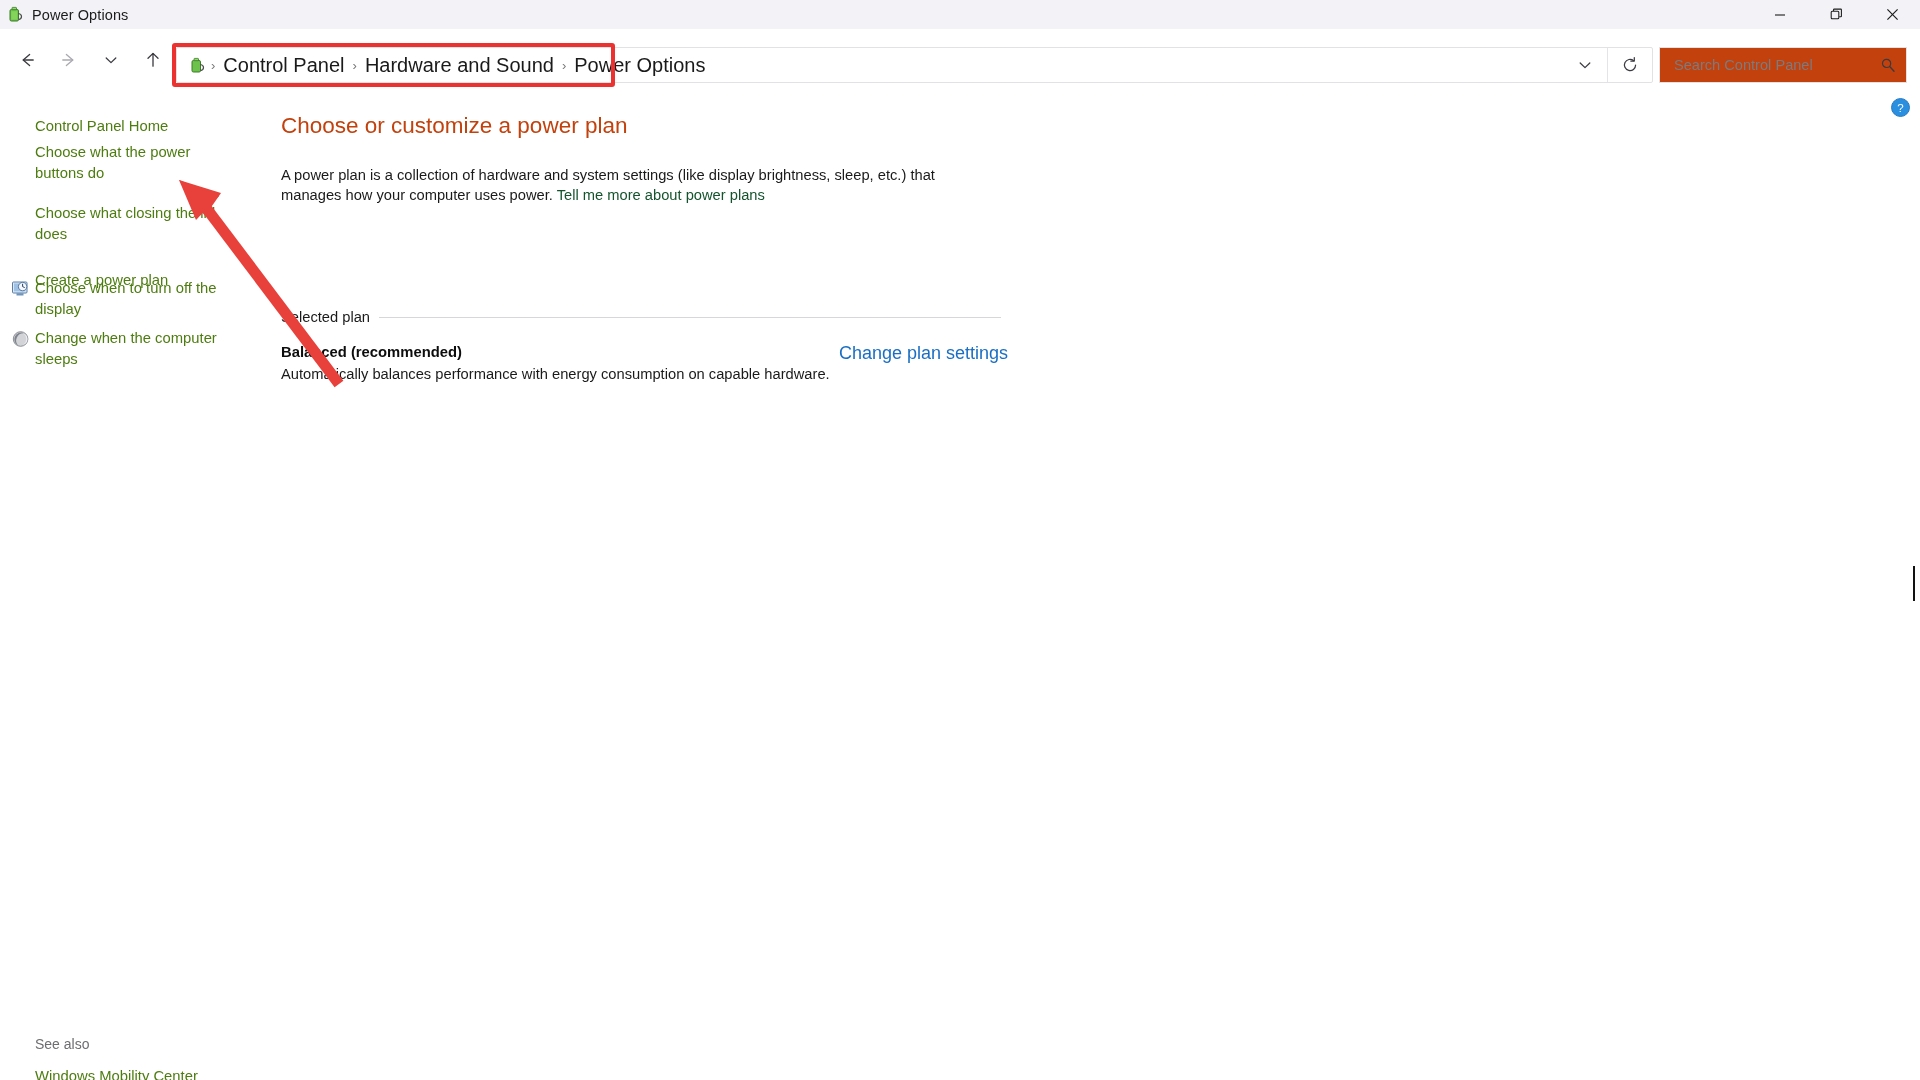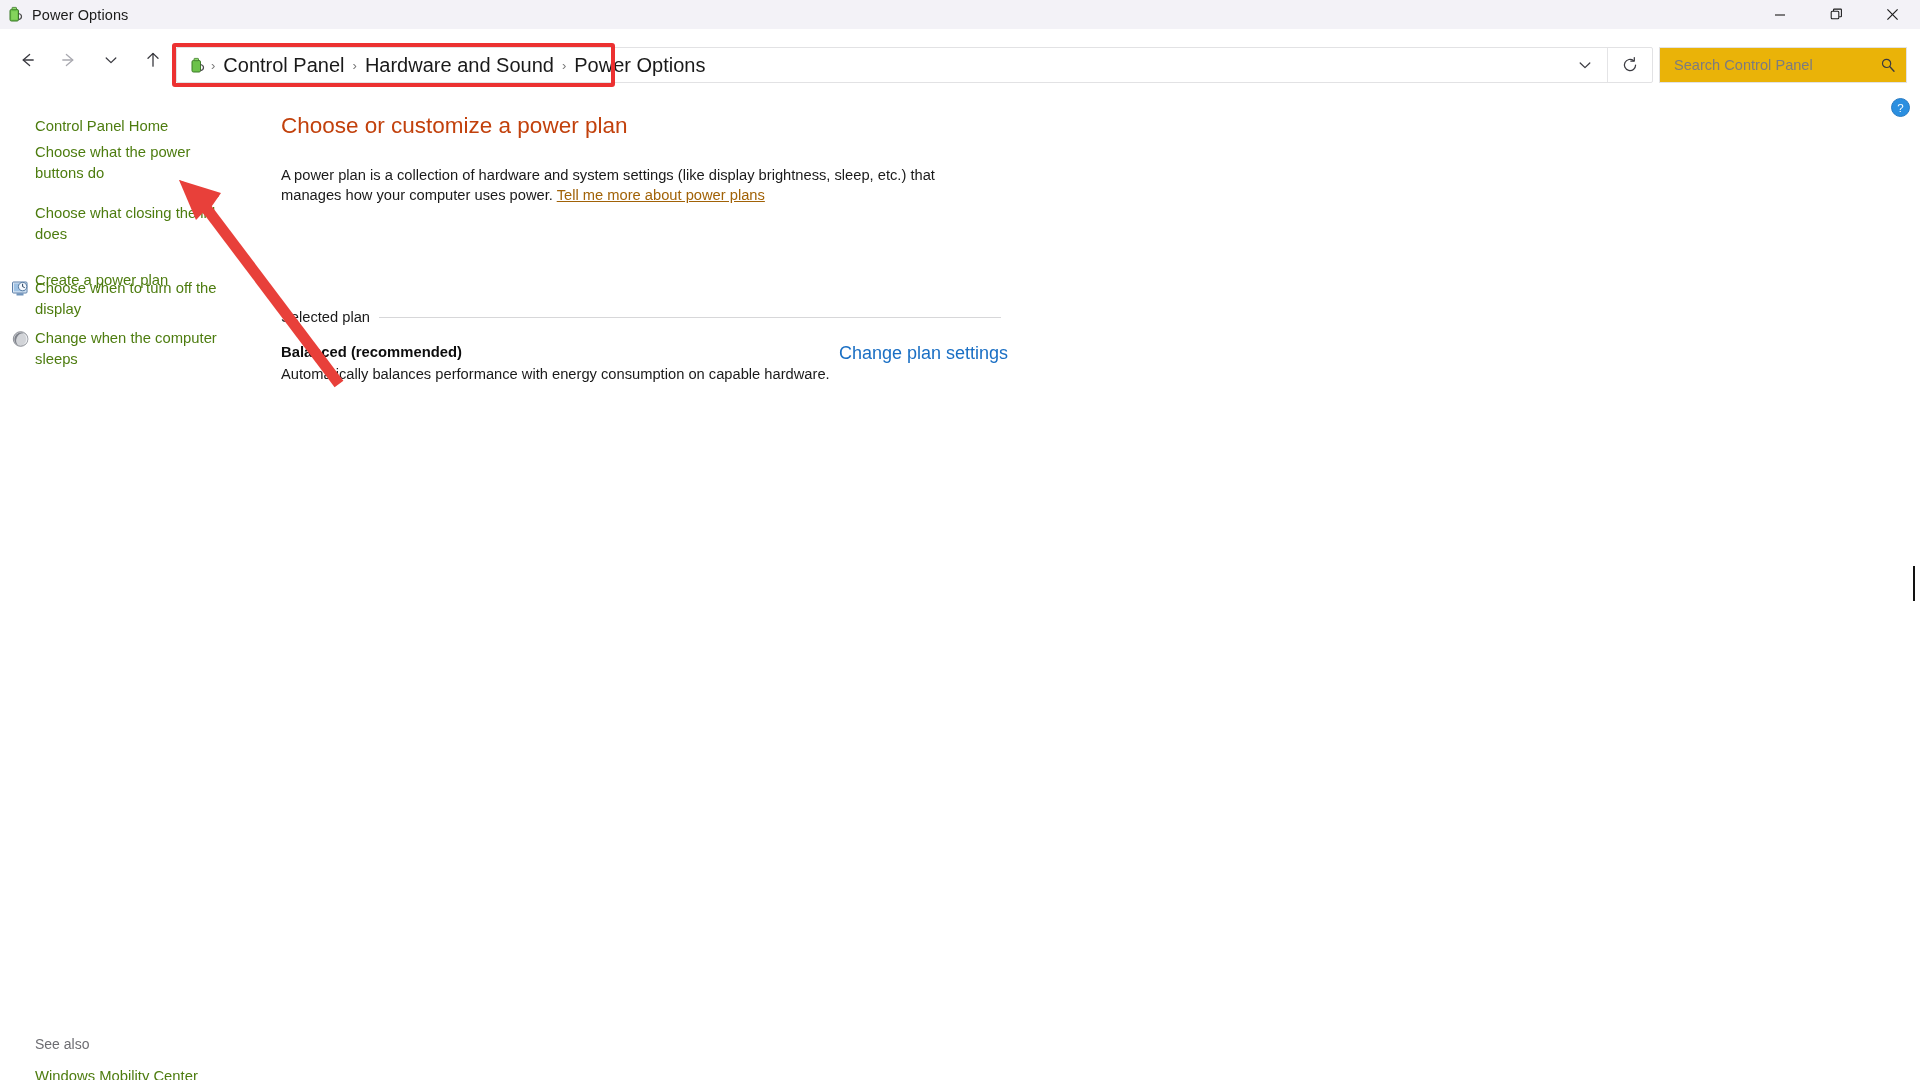--- a/index.html
+++ b/index.html
@@ -97,21 +97,21 @@
   }
   #addr-divider {
     width: 1px; height: 34px; background: #e4e4e6; flex: none;
   }
 
   #searchbox {
     position: absolute;
     left: 1659px; top: 47px;
     width: 248px; height: 36px;
     border: 1px solid #e2e2e4;
-    background: #eab308;
+    background: #c2410c;
     display: flex; align-items: center;
   }
   #search-input {
     border: 0; outline: none;
     background: transparent;
     font-family: "Liberation Sans", sans-serif;
     font-size: 14.6px;
     color: #1a1a1a;
     margin-left: 12px;
     width: 185px; height: 30px;
@@ -175,22 +175,21 @@
     position: absolute; left: 1px; top: 17px;
     white-space: nowrap;
   }
   #intro {
     position: absolute; left: 1px; top: 54px;
     width: 680px;
     font-size: 14.7px; line-height: 20.5px;
     color: #1a1a1a;
   }
   #intro-link {
-    color: #a16207;
-    text-decoration: underline;
+    color: #14532d;
   }
   #group-header {
     position: absolute; left: 1px; top: 213px;
     width: 720px;
     display: flex; align-items: center;
   }
   #group-label {
     font-size: 14.7px; color: #1a1a1a;
     white-space: nowrap;
     padding-right: 9px;

